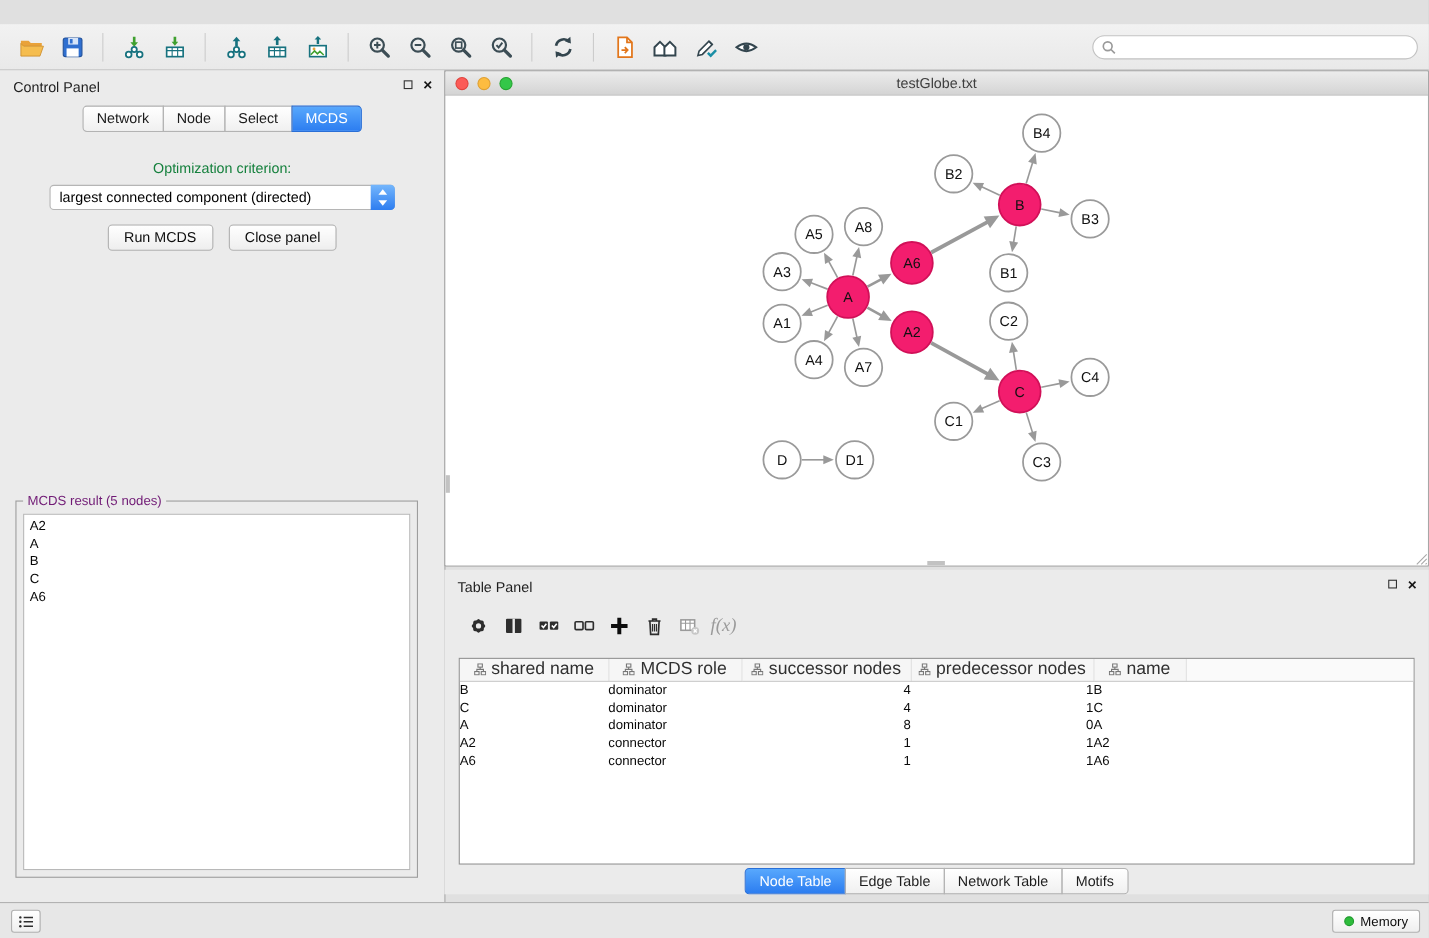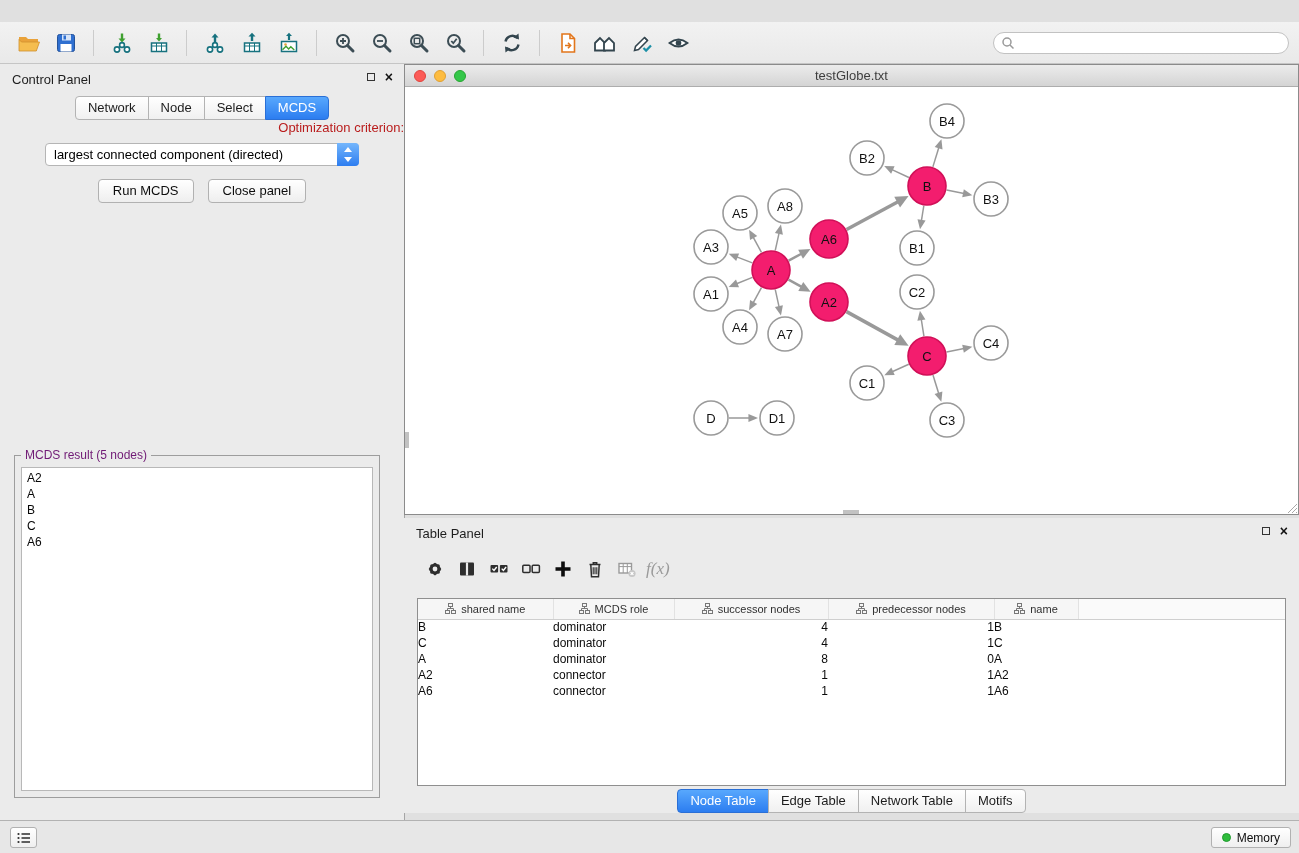--- a/index.html
+++ b/index.html
@@ -38,21 +38,21 @@
   .panel-title { position:absolute; left:12px; top:8px; font-size:13px; color:#1e1e1e; }
   .panel-controls { position:absolute; right:11px; top:8px; display:flex; gap:10px; align-items:center; }
   .winbtn-sq { width:8px; height:8px; border:1.5px solid #333; display:inline-block; }
   .winbtn-x { font-size:14px; font-weight:bold; color:#141414; line-height:10px; }
   .seg-row { display:flex; justify-content:center; }
   #cp-tabs { margin-top:32px; }
   .tab { font-size:13px; color:#1c1c1c; background:linear-gradient(#ffffff,#f0f0f0); border:1px solid #b3b3b3; padding:3px 12px 4px; margin-left:-1px; cursor:default; }
   .tab:first-child { border-radius:4px 0 0 4px; margin-left:0; }
   .tab:last-child { border-radius:0 4px 4px 0; }
   .tab.selected { background:linear-gradient(#58a8fd,#2c7df0); color:#fff; border-color:#2a6fd6; }
-  .cp-label { text-align:right; font-size:13px; color:#b91c1c; }
+  .cp-label { text-align:center; font-size:13px; color:#15803d; margin-top:25px; }
   .select-box { position:relative; width:314px; height:23px; margin:8px auto 0; background:#fff; border:1px solid #b5b5b5; border-radius:4px; font-size:13px; line-height:21px; padding:0 26px 0 8px; white-space:nowrap; }
   .select-cap { position:absolute; right:-1px; top:-1px; width:22px; height:23px; background:linear-gradient(#74b6fc,#2d7df0); border-radius:0 4px 4px 0; }
   .select-cap::before { content:""; position:absolute; left:7px; top:4px; border-left:4px solid transparent; border-right:4px solid transparent; border-bottom:5px solid #fff; }
   .select-cap::after  { content:""; position:absolute; left:7px; bottom:4px; border-left:4px solid transparent; border-right:4px solid transparent; border-top:5px solid #fff; }
   .btn-row { display:flex; justify-content:center; gap:14px; margin-top:13px; }
   .btn { background:linear-gradient(#ffffff,#eeeeee); border:1px solid #b1b1b1; border-radius:4px; font-size:13px; color:#0d0d0d; padding:3px 14px 4px; font-family:inherit; cursor:default; }
   .groupbox { position:absolute; left:14px; top:391px; width:366px; height:343px; border:1px solid #9d9d9d; }
   .groupbox-legend { position:absolute; top:-8px; left:6px; background:#ebebeb; padding:0 4px; font-size:12px; color:#701a75; }
   .listbox { position:absolute; left:6px; top:11px; right:6px; bottom:6px; background:#fff; border:1px solid #b8b8b8; font-size:12px; color:#060606; padding-top:2px; overflow:hidden; }
   .list-item { padding:0 5px; line-height:16px; }
@@ -63,21 +63,21 @@
   .edge-nub { position:absolute; background:#c2c2c2; }
   .resize-grip { position:absolute; right:0; bottom:0; }
 
   
   #table-panel { position:absolute; left:404px; top:518px; width:895px; height:295px; background:#ebebeb; }
   .tp-toolbar { position:absolute; left:18px; top:38px; display:flex; align-items:center; gap:6px; }
   .tp-btn { display:flex; align-items:center; justify-content:center; width:26px; height:26px; cursor:default; }
   .fx-label { font-family:"Liberation Serif","DejaVu Serif",serif; font-style:italic; font-size:17px; color:#9a9a9a; }
   #data-table-wrap { position:absolute; left:13px; top:80px; width:869px; height:188px; background:#fff; border:1px solid #8f8f8f; overflow:hidden; }
   #data-table { border-collapse:collapse; table-layout:fixed; width:100%; font-size:12px; color:#0a0a0a; }
-  #data-table th { height:20px; background:#f6f6f6; border-right:1px solid #e2e2e2; border-bottom:1px solid #cfcfcf; font-weight:normal; font-size:11px; color:#303030; }
+  #data-table th { height:20px; background:#f6f6f6; border-right:1px solid #e2e2e2; border-bottom:1px solid #cfcfcf; font-weight:normal; font-size:16px; color:#303030; }
   #data-table th.filler { background:#fafafa; border-right:none; }
   .hwrap { display:flex; align-items:center; justify-content:center; gap:5px; }
   #data-table td { height:16px; padding:0; white-space:nowrap; overflow:hidden; }
   td.c0 { padding-left:9px; } td.c1 { padding-left:9px; }
   td.c2 { text-align:right; padding-right:14px; }
   td.c3 { text-align:right; padding-right:8px; }
   td.c4 { padding-left:10px; }
   .tp-tabs { position:absolute; left:0; top:271px; width:100%; }
 
   

